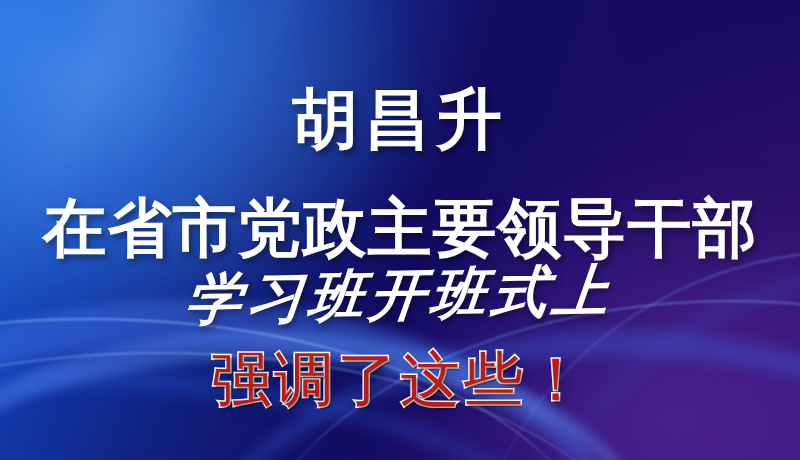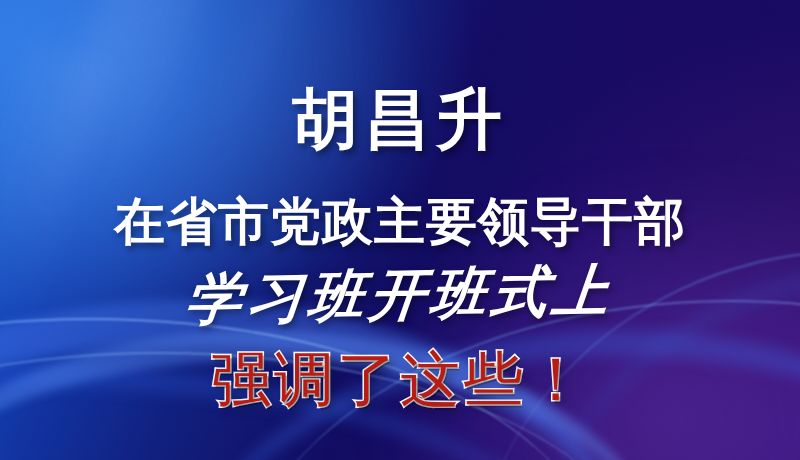--- a/index.html
+++ b/index.html
@@ -83,21 +83,21 @@
     top: 86px; left: 0; right: 0;
     font-size: 66px;
     font-weight: 700;
     letter-spacing: 6px;
     text-shadow: 3px 4px 6px rgba(0,0,0,0.42);
   }
 
   .line-sub {
     position: absolute;
     top: 196px; left: 0; right: 0;
-    font-size: 51px;
+    font-size: 64px;
     font-weight: 700;
     letter-spacing: 1px;
     text-shadow: 3px 4px 6px rgba(0,0,0,0.40);
   }
 
   .line-script {
     position: absolute;
     top: 266px; left: 0; right: 0;
     font-size: 56px;
     font-weight: 700;

